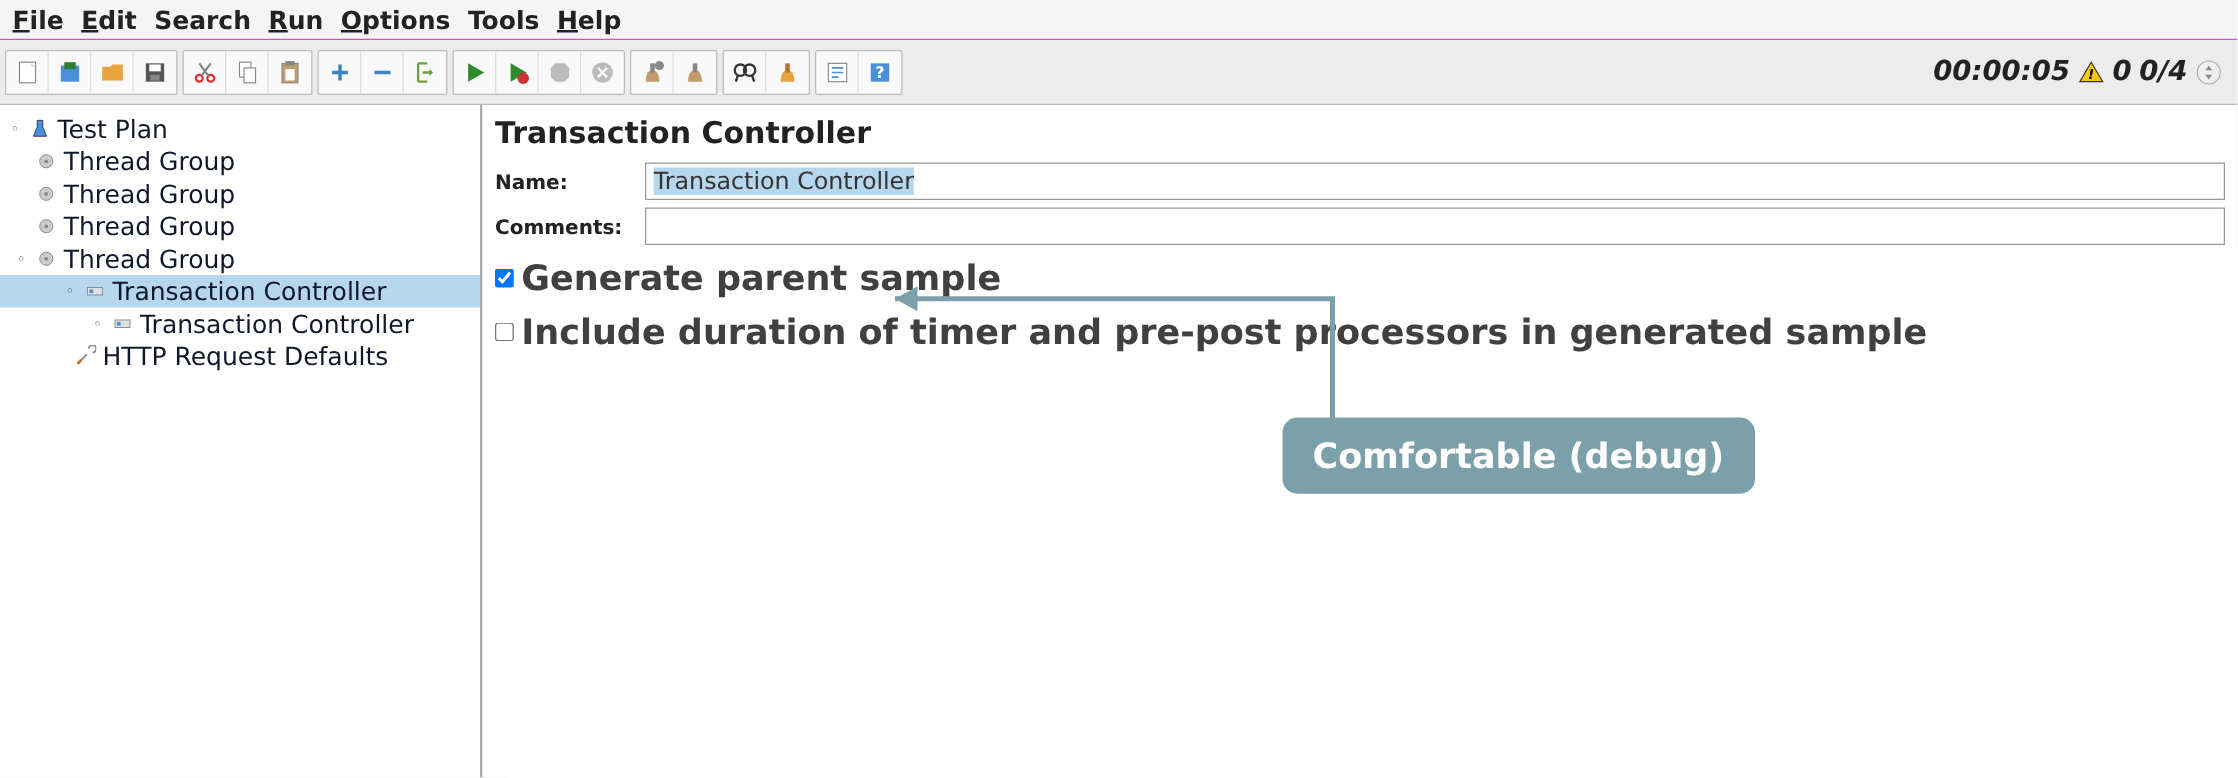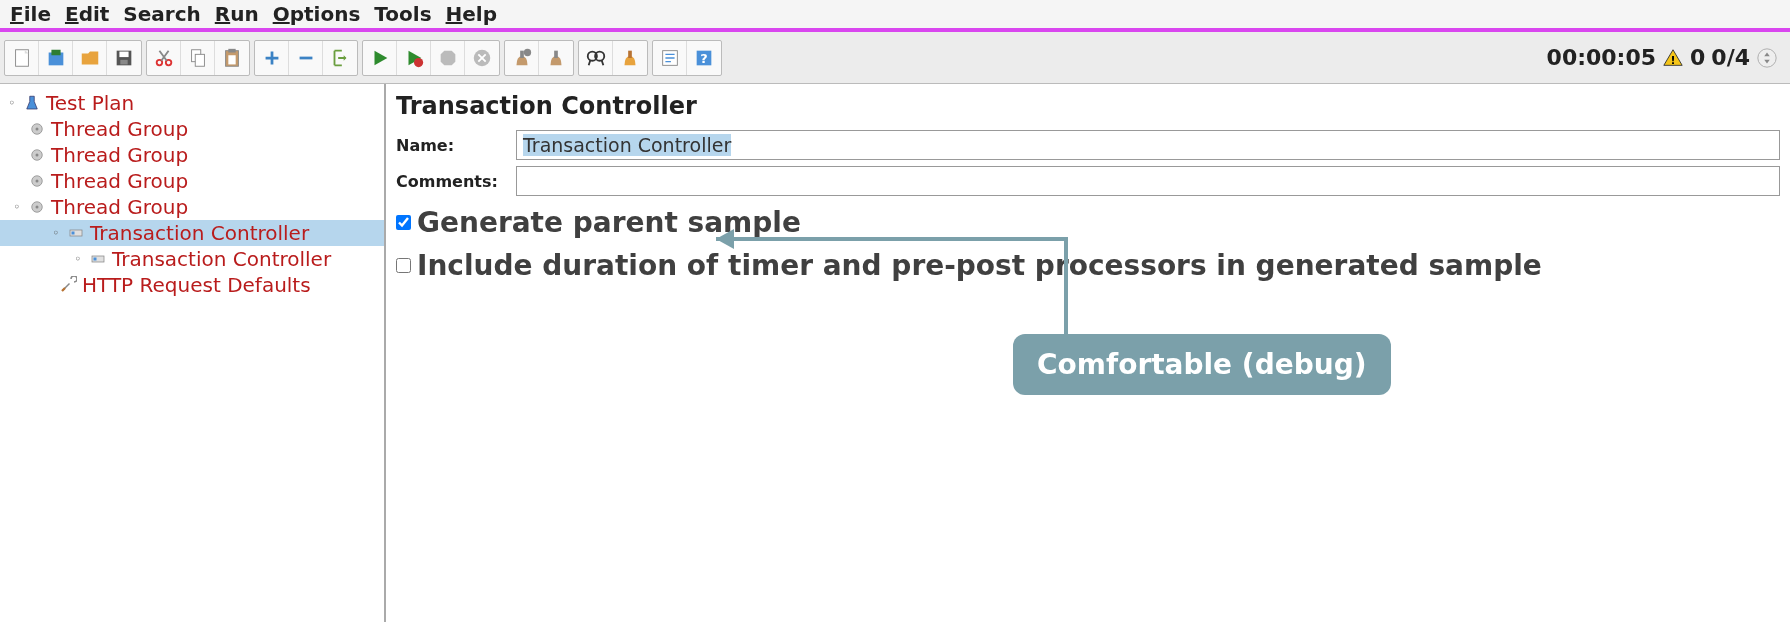--- a/index.html
+++ b/index.html
@@ -1,34 +1,34 @@
 <!DOCTYPE html>
 <html><head>
 <meta charset="utf-8">
 <style>
 * { box-sizing: border-box; margin: 0; padding: 0; }
 body { font-family: "DejaVu Sans", "Liberation Sans", Arial, sans-serif; font-size: 18px; background: #f0f0f0; color: #333; width: 1790px; height: 622px; overflow: hidden; position: relative; }
-.menubar { display: flex; gap: 2px; padding: 2px 4px; background: #f5f5f5; border-bottom: 4px solid #d946ef; height: 32px; align-items: center; }
+.menubar { display: flex; gap: 2px; padding: 2px 4px; background: #f5f5f5; border-bottom: 1px solid #d946ef; height: 32px; align-items: flex-start; }
 .menubar span { padding: 2px 6px; font-size: 20px; font-weight: bold; color: #222; cursor: default; }
 .menubar span u { text-decoration: underline; }
 .toolbar { display: flex; align-items: center; padding: 3px 4px; background: #ececec; border-bottom: 1px solid #bbb; height: 52px; }
 .tb-group { display: flex; border: 1px solid #bbb; background: #f9f9f9; border-radius: 2px; margin-right: 4px; }
 .tb-btn { width: 34px; height: 34px; display: flex; align-items: center; justify-content: center; border-right: 1px solid #ddd; cursor: pointer; }
 .tb-btn:last-child { border-right: none; }
 .tb-btn svg { width: 22px; height: 22px; }
 .toolbar-spacer { flex: 1; }
-.toolbar-status { display: flex; align-items: center; gap: 6px; font-size: 22px; font-weight: bold; color: #222; padding-right: 8px; }
+.toolbar-status { display: flex; align-items: center; gap: 6px; font-size: 22px; font-weight: bold; color: #222; padding-right: 8px; font-style: italic; }
 .main { display: flex; height: calc(100% - 84px); }
 .tree-panel { width: 386px; background: #fff; border-right: 2px solid #aaa; overflow: auto; padding: 6px 0; }
 .tree-item { display: flex; align-items: center; padding: 1px 0 1px 6px; font-size: 20px; cursor: default; white-space: nowrap; }
 .tree-item.selected { background: #b6d6ed; }
 .tree-toggle { width: 12px; display: inline-block; font-size: 12px; color: #555; text-align: center; }
 .tree-icon { width: 20px; height: 20px; display: inline-flex; align-items: center; justify-content: center; margin: 0 4px; }
 .tree-icon svg { width: 18px; height: 18px; }
-.tree-label { color: #b91c1c; }
+.tree-label { color: #0f172a; }
 .indent-0 { padding-left: 6px; }
 .indent-1 { padding-left: 11px; }
 .indent-2 { padding-left: 50px; }
 .indent-3 { padding-left: 72px; }
 .indent-4 { padding-left: 42px; }
 .content-panel { flex: 1; background: #fff; padding: 8px 10px; position: relative; }
 .panel-title { font-size: 24px; font-weight: bold; color: #222; margin-bottom: 10px; }
 .form-row { display: flex; align-items: center; margin-bottom: 6px; }
 .form-label { font-size: 16px; font-weight: bold; color: #222; width: 120px; }
 .form-input { flex: 1; border: 1px solid #999; padding: 3px 6px; font-size: 19px; background: #fff; height: 30px; }
@@ -303,17 +303,17 @@
     </div>
     <div class="check-row">
       <input type="checkbox" style="">
       <label>Include duration of timer and pre-post processors in generated sample</label>
     </div>
 
     <svg class="annotation-arrow" style="left:300px; top:135px;" width="430" height="170" viewBox="0 0 430 170">
       <path d="M380 160 L380 20 L30 20" stroke="#7ba0aa" stroke-width="4" fill="none"></path>
       <path d="M30 20 L48 10 L48 30 Z" fill="#7ba0aa"></path>
     </svg>
-    <div class="annotation-box" style="left:627px; top:250px;">
+    <div class="annotation-box" style="left:640px; top:250px;">
       <span>Comfortable (debug)</span>
     </div>
   </div>
 </div>
 
 </body></html>

